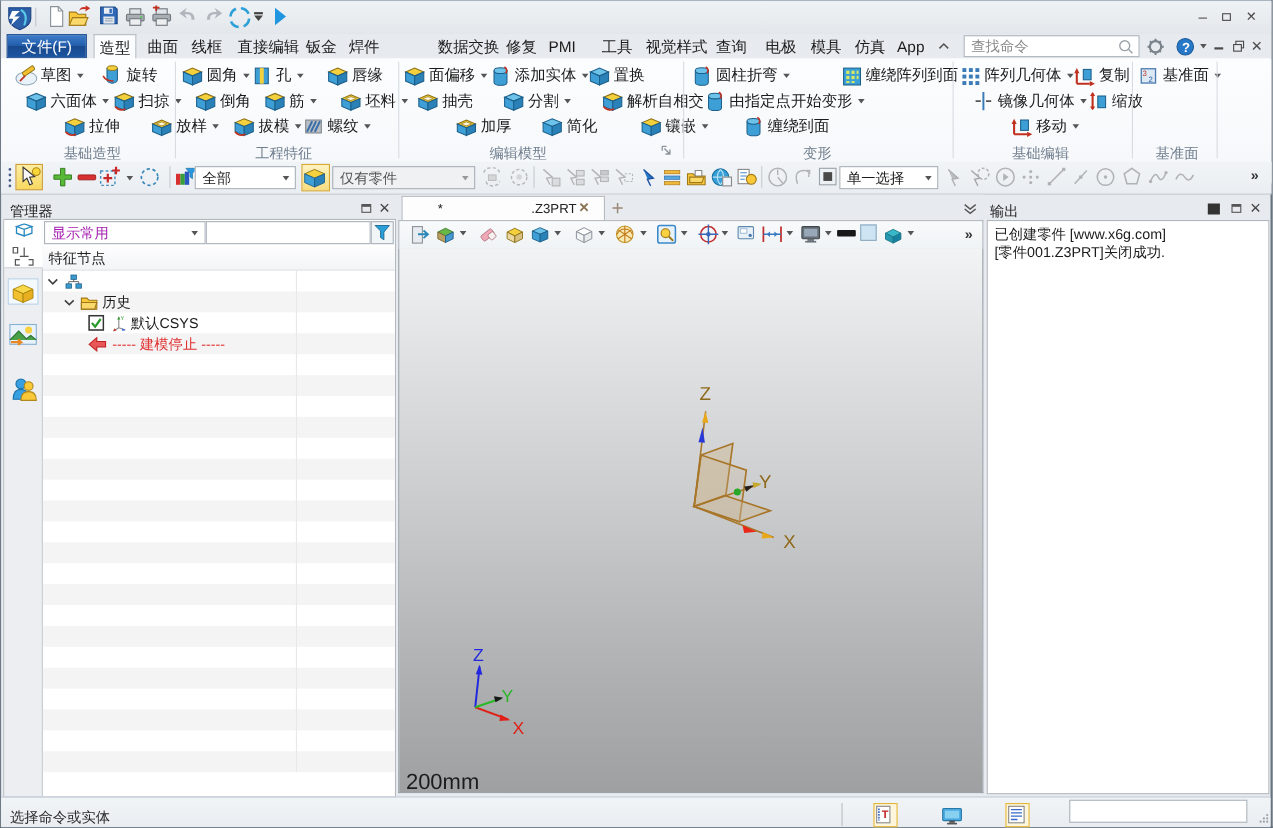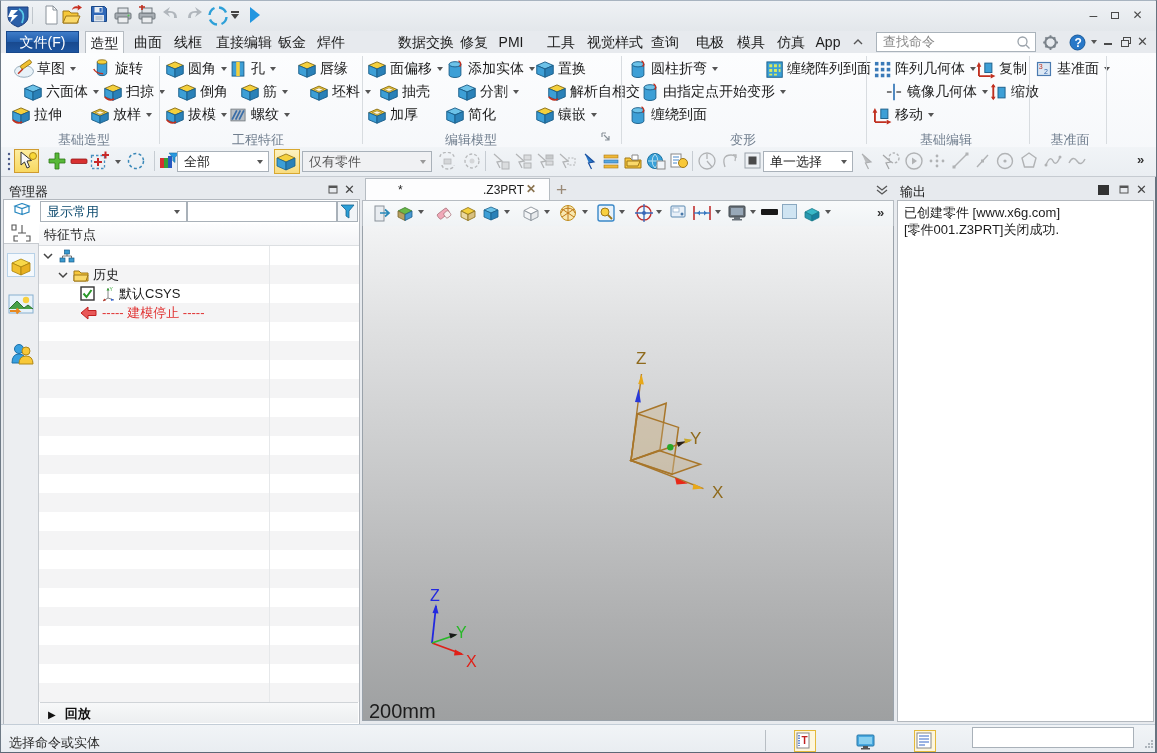--- a/index.html
+++ b/index.html
@@ -12,29 +12,29 @@
 .mtab{top:0;height:22px;font-size:14px;color:#1c1c1c;line-height:22px;text-align:center;position:absolute;}
 #tabshape{left:84px;top:0px;width:39px;height:23px;background:#fbfcfd;border:1px solid #b6bcc2;border-bottom:none;line-height:22px;font-size:14px;text-align:center;color:#1c1c1c;position:absolute;}
 #searchbox{left:875px;top:1px;width:160px;height:20px;background:#fff;border:1px solid #aab3bb;font-size:13px;color:#8a8a8a;line-height:18px;padding-left:6px;position:absolute;}
 #ribbon{left:0;top:52px;width:1155px;height:114px;background:linear-gradient(#fcfdfe,#f5f7fa);border-bottom:1px solid #c6cbd1;}
 .gsep{top:3px;width:1px;height:88px;background:#d8dce0;position:absolute;}
 .glabel{top:78px;font-size:13px;color:#707e8e;text-align:center;position:absolute;}
 .rbtn{display:flex;align-items:center;height:21px;white-space:nowrap;position:absolute;}
 .rbtn .lab{font-size:14px;color:#1b1b1b;margin-left:4px;}
 .dar{width:0;height:0;border-left:3.5px solid transparent;border-right:3.5px solid transparent;border-top:4px solid #555;margin-left:5px;}
 .ric{width:18px;height:18px;flex:none;transform:scale(1.18);}
-.r1{top:5.5px;}.r2{top:28.5px;padding-left:12px;}.r3{top:51.5px;}
+.r1{top:5.5px;}.r2{top:28.5px;padding-left:12px;}.r3{top:51.5px;margin-left:47px;}
 #tb2{left:0;top:146px;width:1155px;height:30px;background:linear-gradient(#f1f4f7,#eaeef2);border-bottom:1px solid #c6cbd1;}
 .combo{background:#fff;border:1px solid #a9b1b9;height:21px;font-size:13px;color:#1b1b1b;line-height:19px;padding-left:6px;position:absolute;top:4px;}
 .combo .ca,.ca2{position:absolute;right:5px;top:8px;width:0;height:0;border-left:3.5px solid transparent;border-right:3.5px solid transparent;border-top:4px solid #555;}
 .gray{filter:grayscale(100%) opacity(.4);}
 #lp-title{left:8px;top:182px;font-size:13px;color:#1b1b1b;}
 #lp-body{left:2px;top:198px;width:357px;height:526px;background:#eceef1;border:1px solid #b3b8be;}
 #lp-main{left:38px;top:199px;width:320px;height:524px;background:#fff;}
-#lp-dd{left:39px;top:200px;width:147px;height:21px;background:#fff;border:1px solid #a9b1b9;font-size:13px;color:#0c4a6e;line-height:19px;padding-left:6px;}
+#lp-dd{left:39px;top:200px;width:147px;height:21px;background:#fff;border:1px solid #a9b1b9;font-size:13px;color:#a21caf;line-height:19px;padding-left:6px;}
 #lp-field{left:186px;top:200px;width:150px;height:21px;background:#fff;border:1px solid #a9b1b9;}
 #lp-funnel{left:336px;top:200px;width:21px;height:21px;background:#f2f5f8;border:1px solid #a9b1b9;}
 #lp-hdr{left:38px;top:223px;width:320px;height:22px;background:linear-gradient(#fdfdfe,#f3f4f6);border-bottom:1px solid #dcdfe2;font-size:13px;color:#222;line-height:22px;padding-left:5px;}
 .trow{left:38px;width:320px;height:19px;font-size:13px;color:#1b1b1b;display:flex;align-items:center;position:absolute;}
 .stripe{left:38px;width:320px;height:19px;background:#f4f4f5;position:absolute;}
 #lp-col{left:268px;top:245px;width:1px;height:456px;background:#e6e8ea;}
 #replay{left:39px;top:701px;width:318px;height:21px;background:linear-gradient(#f7f8f9,#eceef0);border-top:1px solid #d0d4d8;font-size:13px;color:#111;line-height:21px;}
 #tabbar{left:361px;top:176px;width:532px;height:23px;background:#e7eaee;}
 #doctab{left:364px;top:177px;width:185px;height:23px;background:#fdfdfe;border:1px solid #b6bcc2;border-bottom:none;font-size:12px;color:#222;position:absolute;}
 #dtoolbar{left:361px;top:199px;width:532px;height:26px;background:linear-gradient(#f8fafb,#f0f3f5);border:1px solid #b6bcc2;border-bottom:none;}
@@ -725,21 +725,20 @@
       </svg>
       <span style="margin-left:2px">默认CSYS</span>
     </div>
 <div class="trow" style="top:302px;color:#e03030">
       <svg style="margin-left:41px" width="17" height="14">
         <path d="M1 7 l7 -6 v3.5 h8 v5 h-8 V13z" fill="#e85858" stroke="#c02020"></path>
       </svg>
       <span style="margin-left:5px">----- 建模停止 -----</span>
     </div>
 <div class="abs" id="lp-col"></div>
-<div class="abs" id="replay"><span style="margin-left:8px;font-size:10px;">▶</span><span style="margin-left:9px;font-weight:bold;">回放</span></div>
 <div class="abs" id="tabbar"></div>
 <div class="abs" id="doctab">
       <span style="position:absolute;left:32px;top:4px;">*</span>
       <span style="position:absolute;left:117px;top:4px;">.Z3PRT</span>
       <span style="position:absolute;left:160px;top:3px;color:#8a7350;font-weight:bold;">✕</span>
     </div>
 <div class="abs" style="left:555px;top:178px;font-size:19px;color:#9a8a78;">+</div>
 <svg class="abs" style="left:874px;top:183px" width="14" height="12">
       <path d="M2 2 l5 4 5 -4 M2 6 l5 4 5 -4" fill="none" stroke="#555" stroke-width="1.3"></path>
     </svg>

